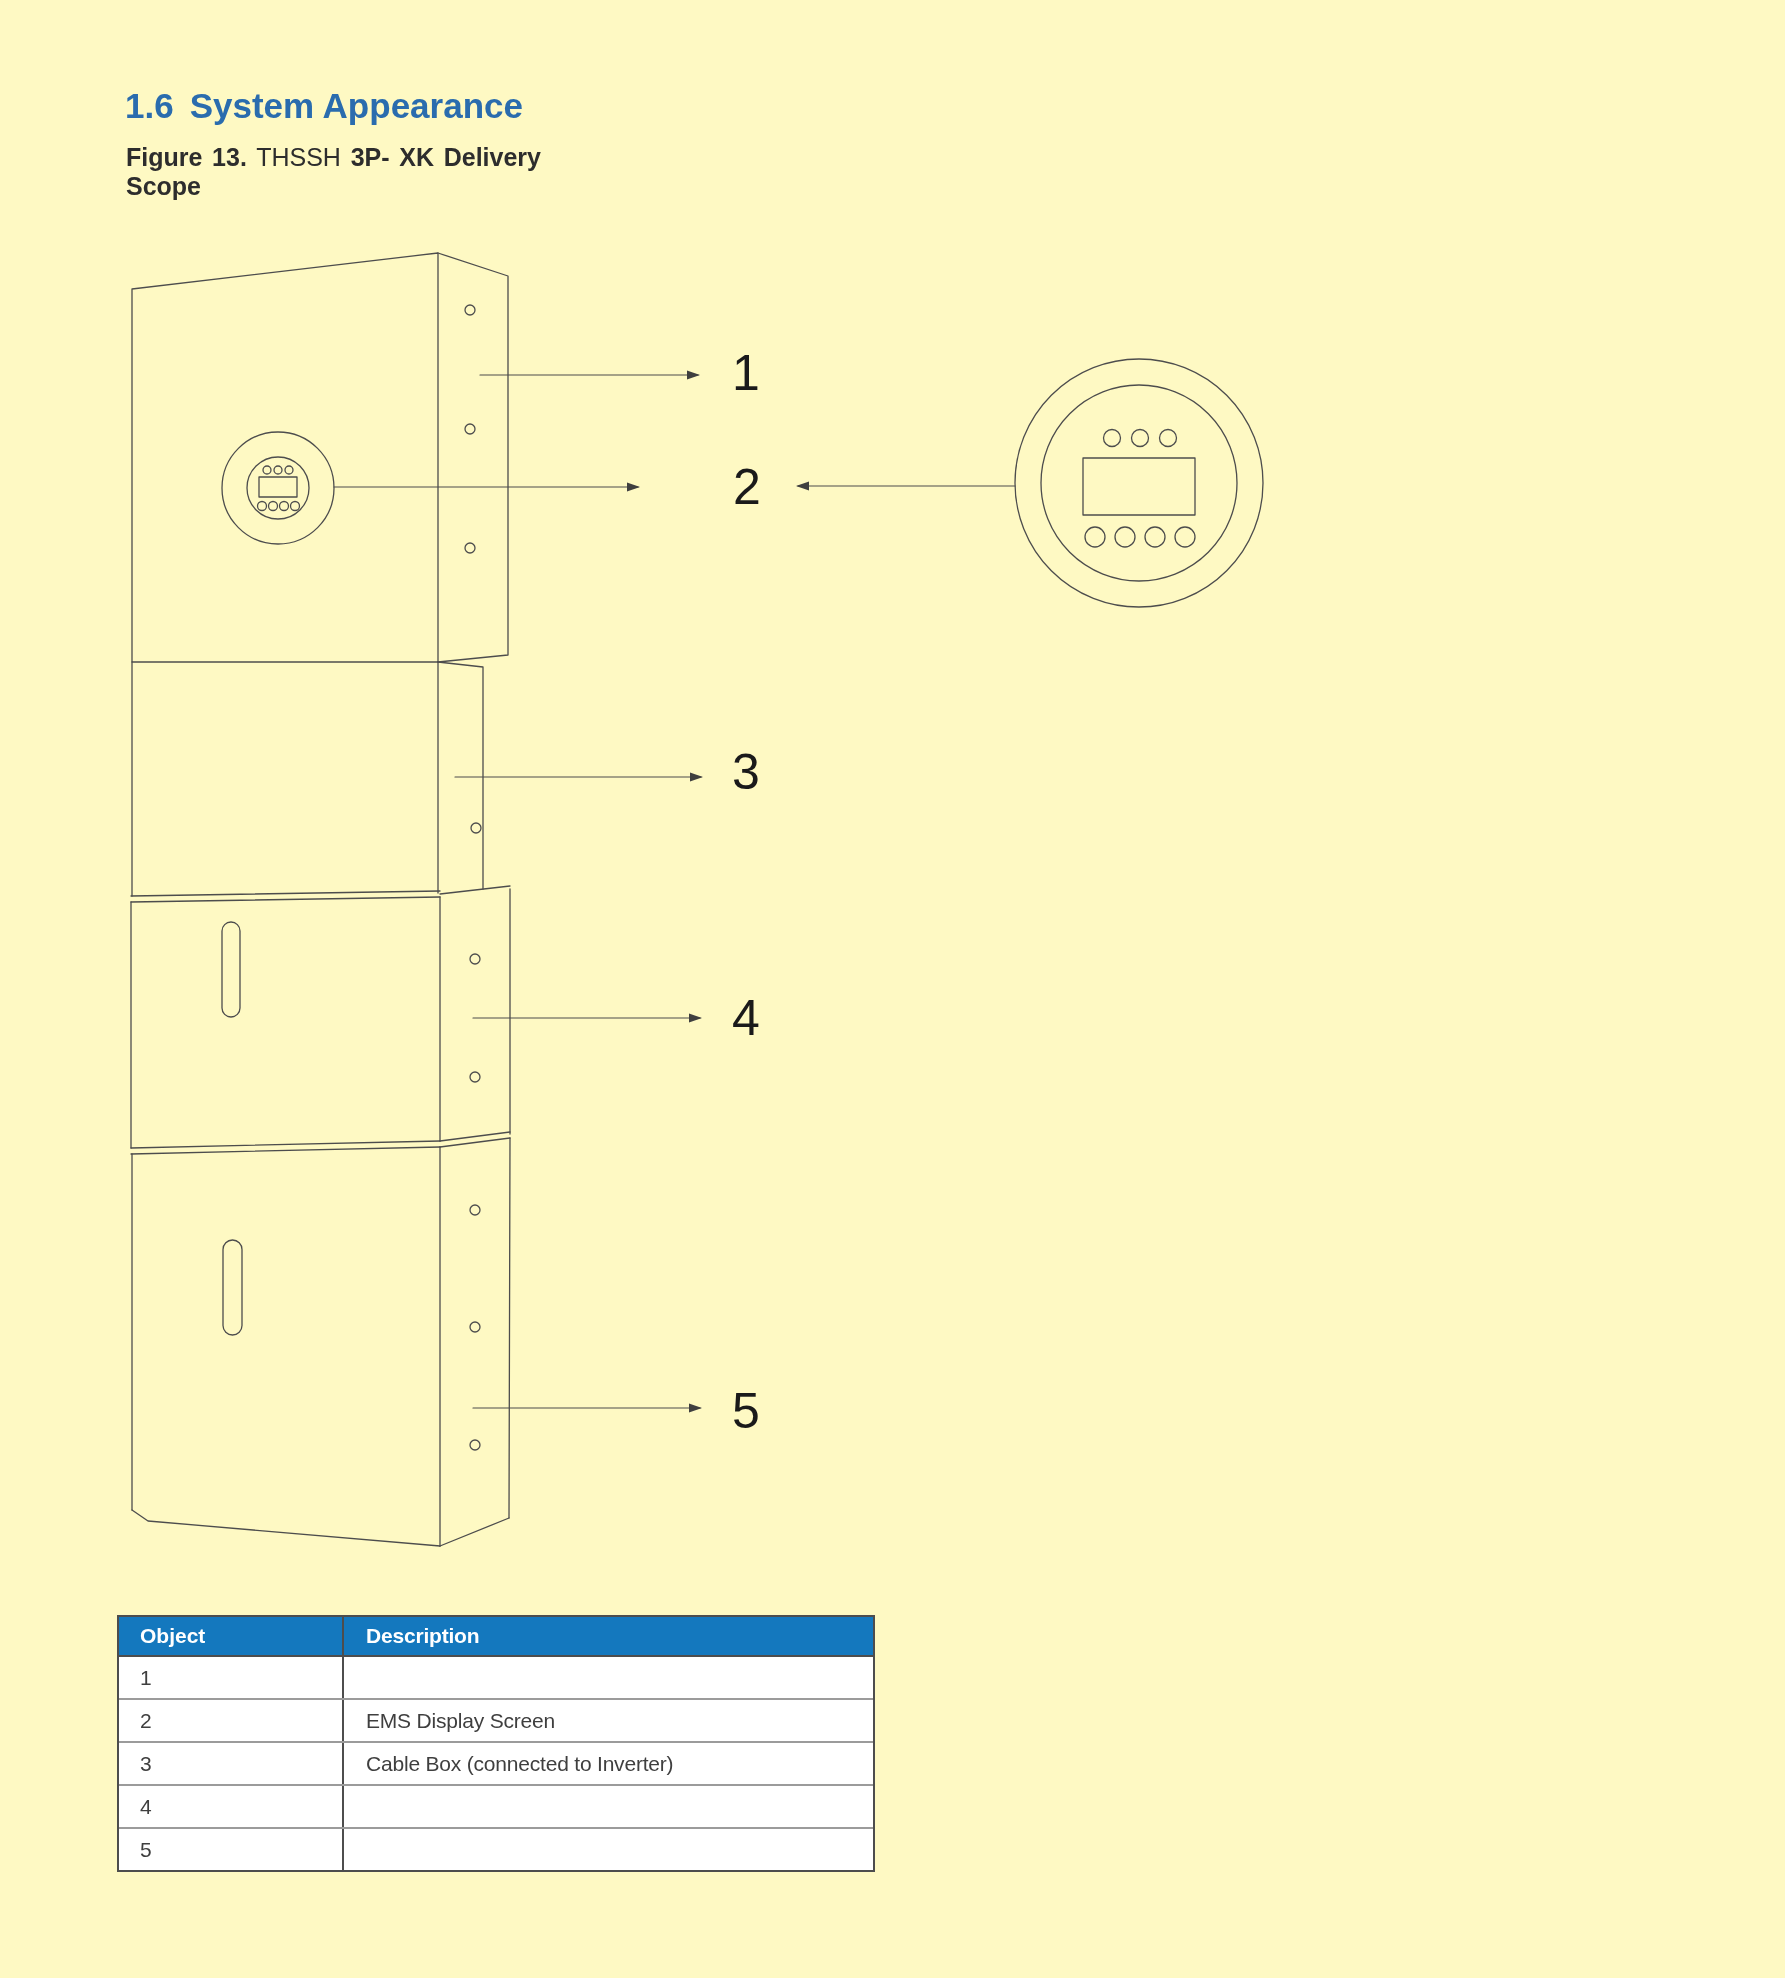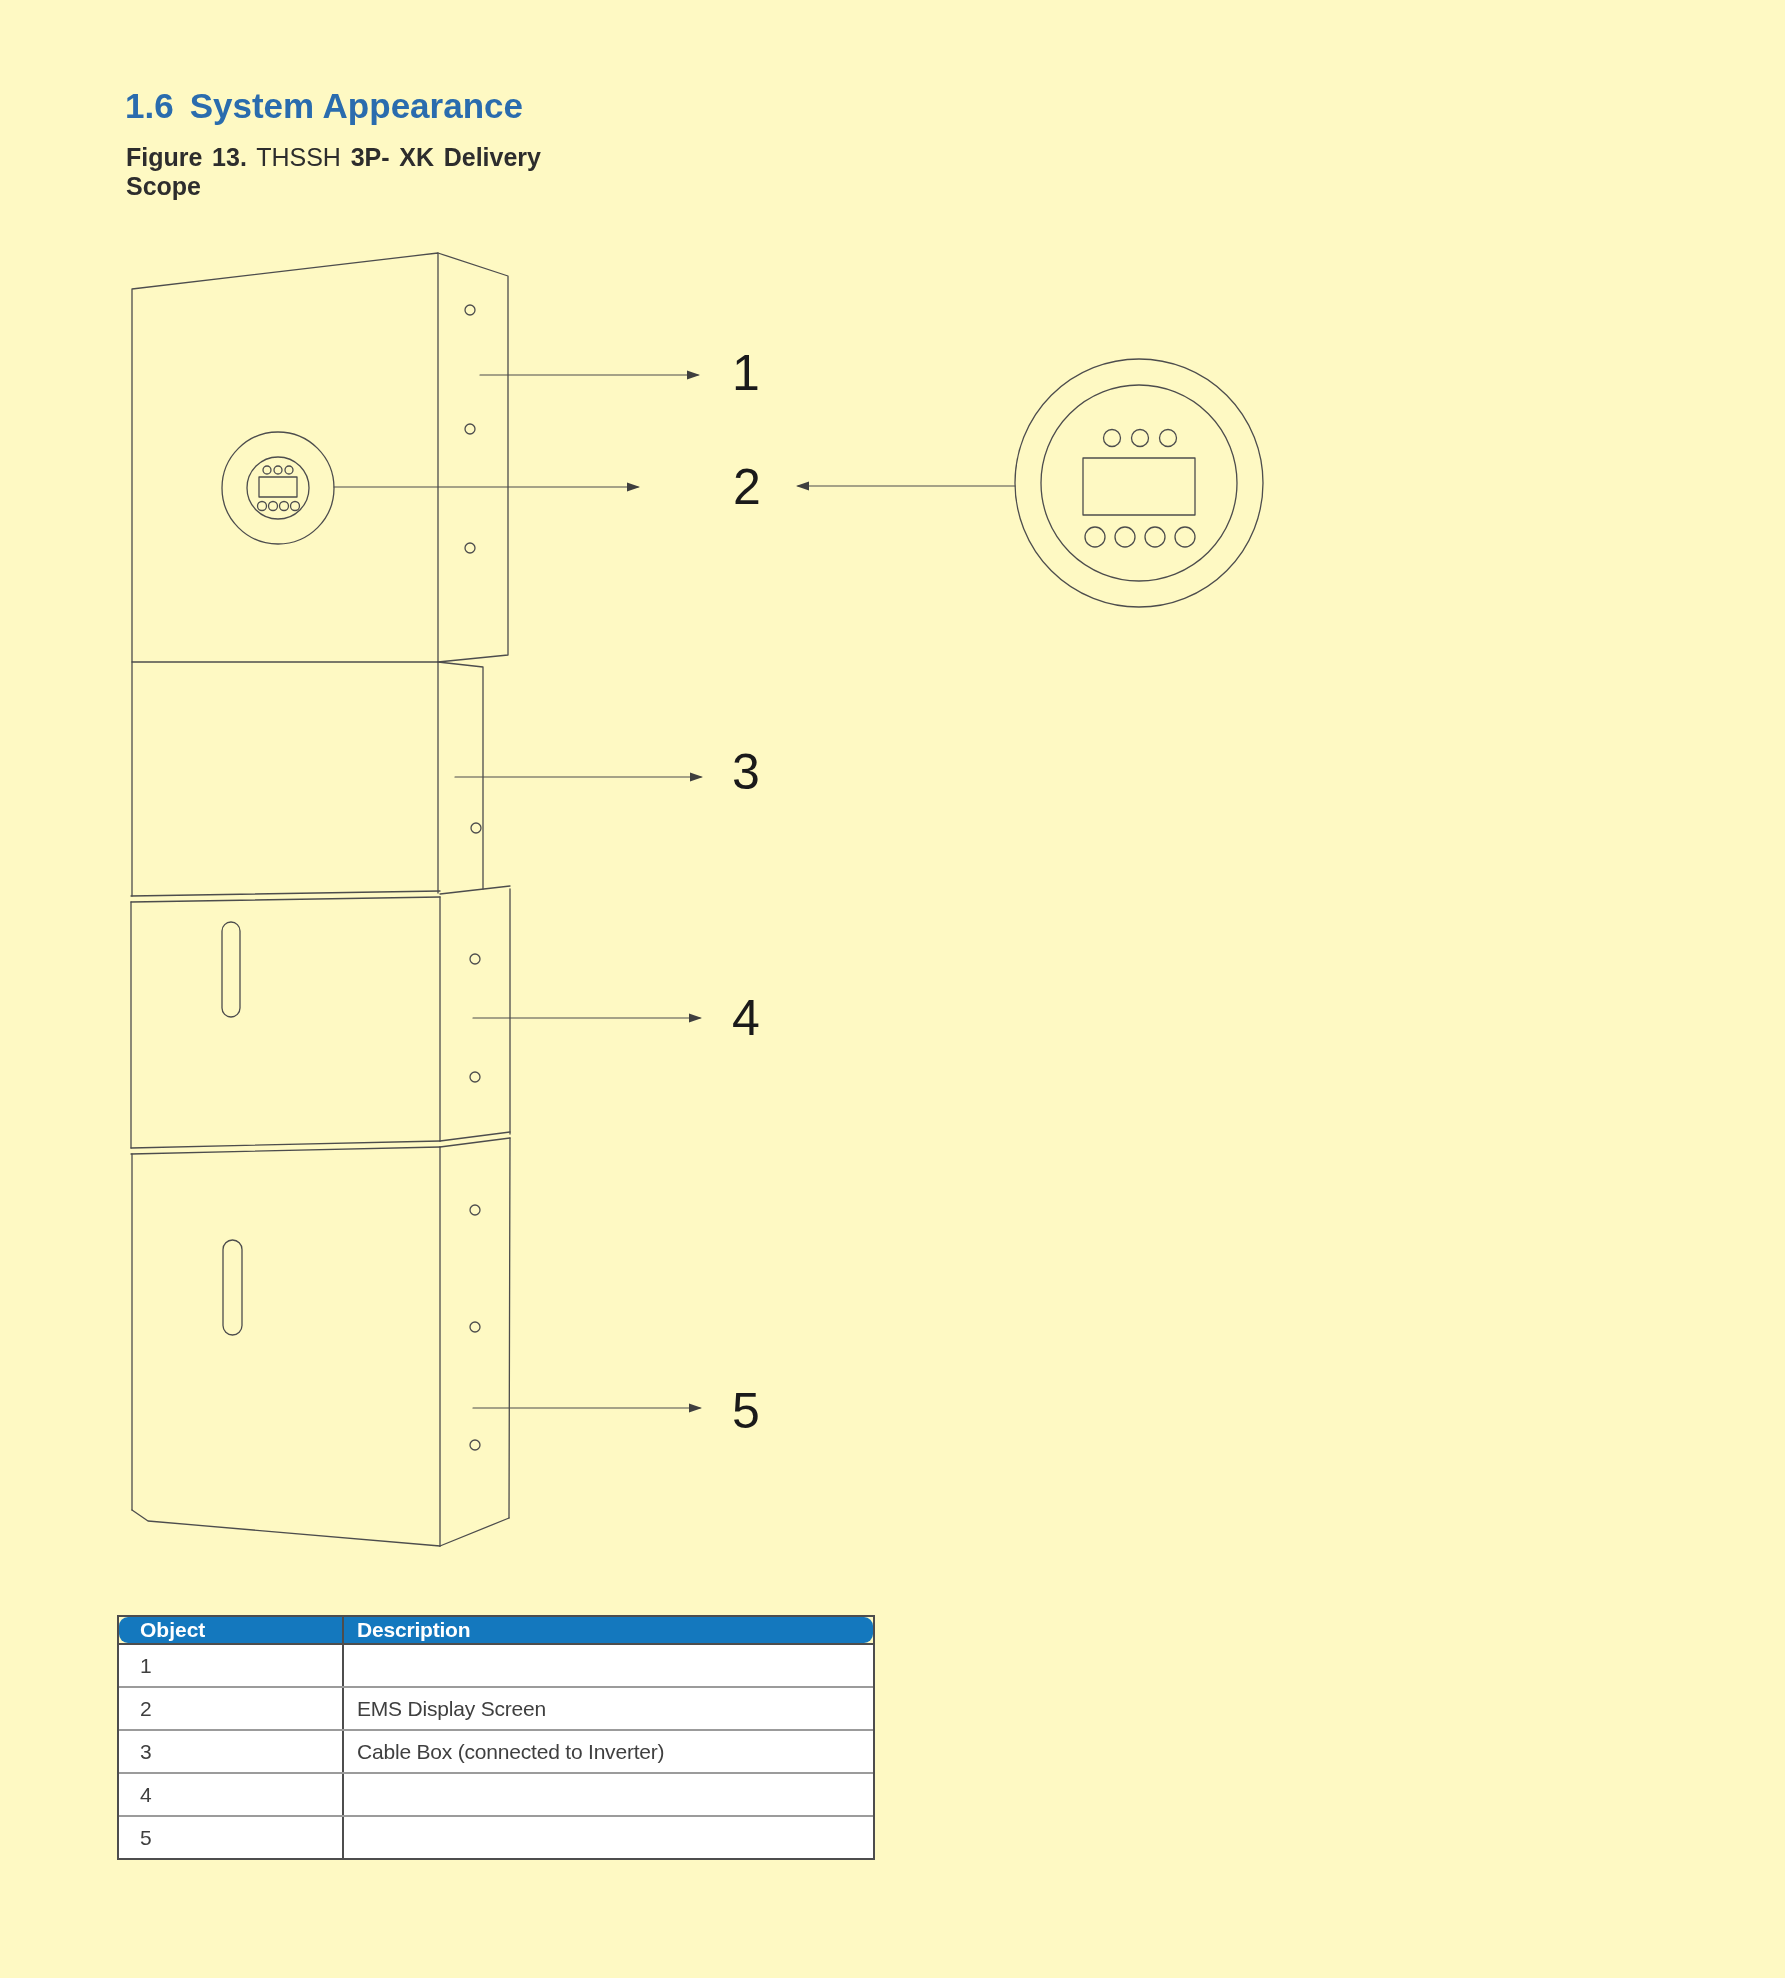--- a/index.html
+++ b/index.html
@@ -16,26 +16,26 @@
   .fig-caption .r{font-weight:normal;}
 
   .diagram{position:absolute;left:90px;top:230px;width:1200px;height:1350px;}
 
   .callout{position:absolute;width:70px;text-align:center;font-size:50px;line-height:54px;
            font-weight:300;color:#1a1a1a;font-family:"Liberation Sans",sans-serif;}
 
   .parts-table{position:absolute;left:117px;top:1615px;width:758px;
                border:2px solid #4d4d4d;box-sizing:border-box;font-size:21px;}
   .tr{display:flex;box-sizing:border-box;}
-  .tr.head{height:26px;background:#1478be;color:#ffffff;font-weight:bold;border-radius:9px;}
+  .tr.head{height:38px;background:#1478be;color:#ffffff;font-weight:bold;}
   .tr.body{height:43px;background:#ffffff;color:#3f3f3f;border-top:2px solid #9b9b9b;}
   .tr.body.first{border-top:2px solid #4d4d4d;}
   .td{box-sizing:border-box;display:flex;align-items:center;}
   .td.c1{width:225px;padding-left:21px;border-right:2px solid #4d4d4d;}
-  .td.c2{flex:1;padding-left:13px;letter-spacing:-0.2px;}
+  .td.c2{flex:1;padding-left:22px;letter-spacing:-0.2px;}
 </style>
 </head>
 <body>
 
 <div class="page">
 
   <div class="heading">
     <span class="num">1.6</span><span>System Appearance</span>
   </div>
 

